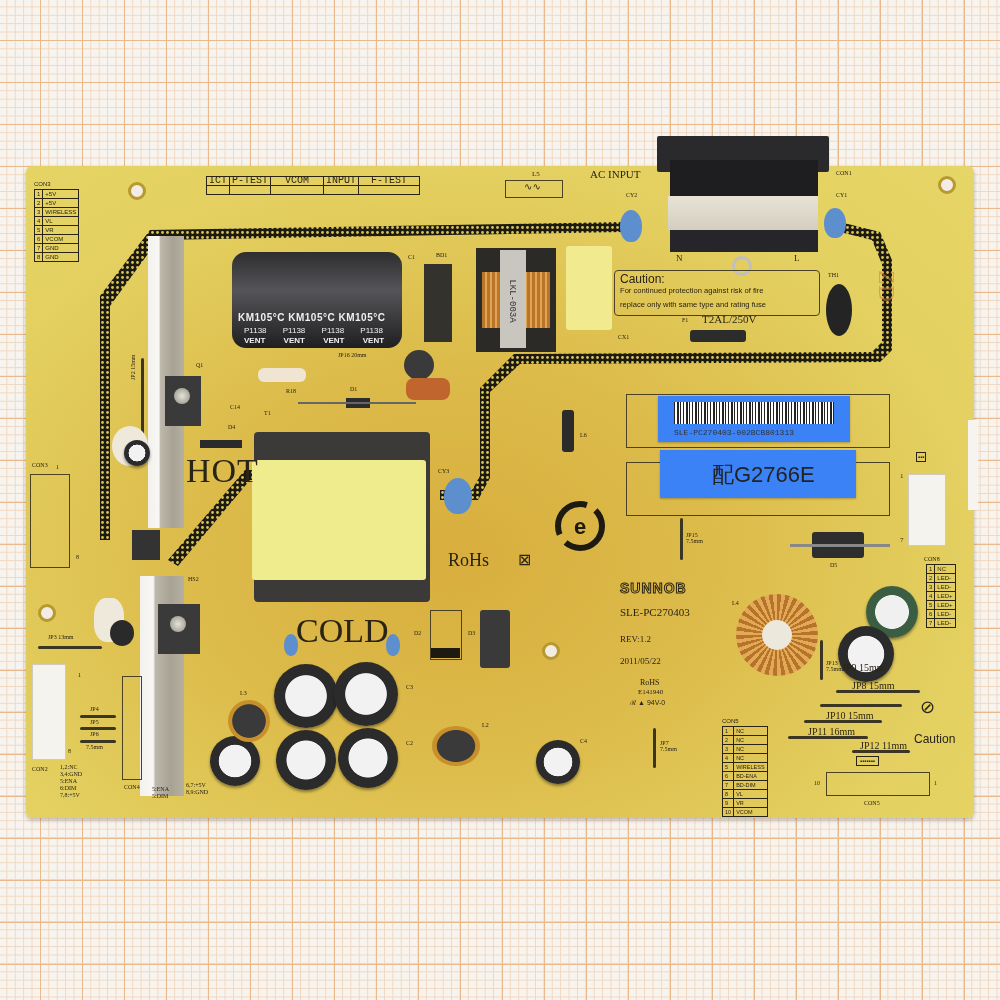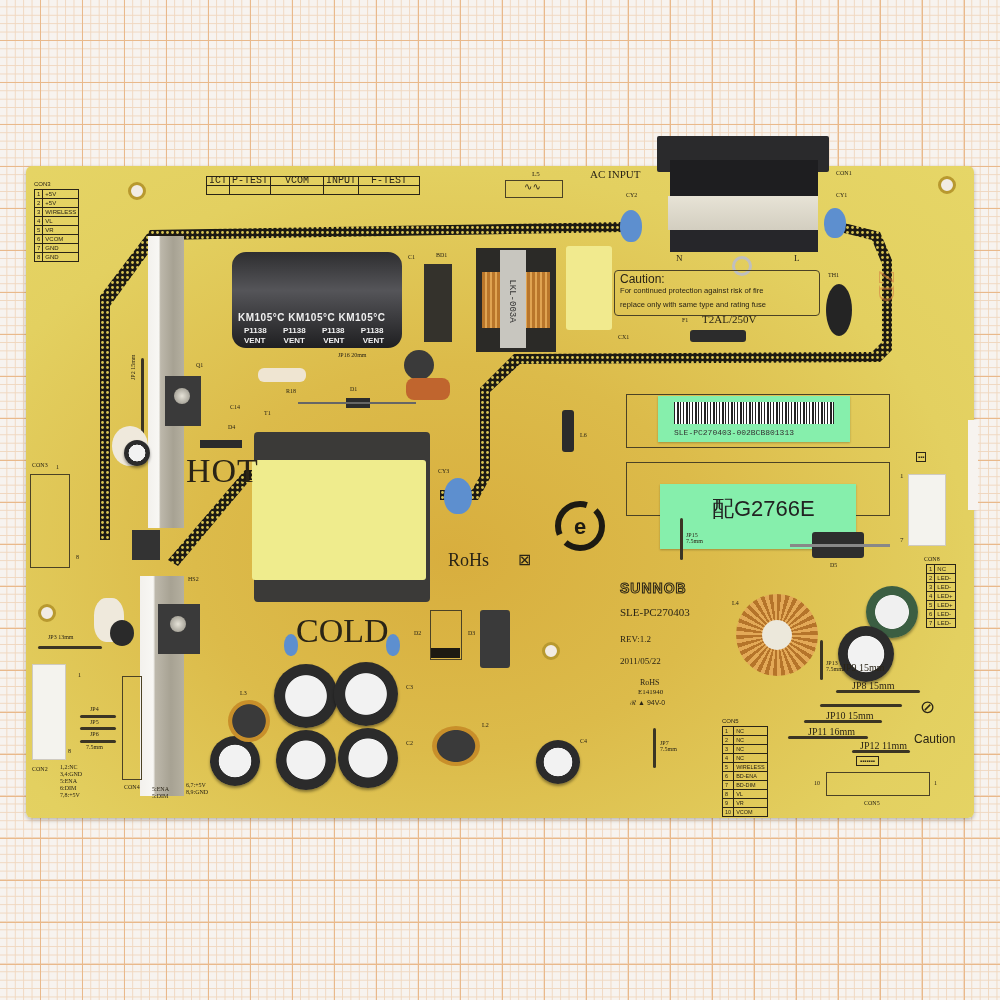--- a/index.html
+++ b/index.html
@@ -24,21 +24,21 @@
   .hole{position:absolute;width:18px;height:18px;border-radius:50%;border:3px solid #b8992f;
     background:#f2ece4;box-sizing:border-box;}
   table.silktab{border-collapse:collapse;position:absolute;font-size:6px;color:#2a2416;}
   table.silktab td{border:1px solid #2a2416;padding:0 2px;height:8px;line-height:8px;}
   .testtab td{font-size:10px;height:14px;line-height:14px;padding:0 6px;font-family:"Liberation Mono",monospace;}
   .heatsink{position:absolute;background:linear-gradient(90deg,#f3f1ed 0%,#f8f7f4 30%,#bdb8ab 35%,#a7a293 70%,#b5b0a0 100%);}
   .cap{position:absolute;border-radius:50%;
     background:radial-gradient(circle at 50% 50%, #f2f2f2 0 45%, #2b2b2b 47% 100%);
     box-shadow:0 2px 3px rgba(0,0,0,.4);}
   .ycap{position:absolute;background:#5d8fcf;border-radius:50% 50% 45% 45%;}
-  .label{position:absolute;background:#86efac;box-shadow:0 1px 2px rgba(0,0,0,.25);}
+  .label{position:absolute;background:#3b82f6;box-shadow:0 1px 2px rgba(0,0,0,.25);}
   .box{position:absolute;border:1.5px solid #4b4225;}
   .jumper{position:absolute;height:3px;background:#3b3524;border-radius:2px;}
   .vjumper{position:absolute;width:3px;background:#3b3524;border-radius:2px;}
   .jtxt{font-size:10px;text-align:right;}
   .orange{color:#d27b3f;}
 </style>
 </head>
 <body>
 
 <div class="board"></div>
@@ -151,21 +151,21 @@
 <div class="abs" style="left:174px;top:388px;width:16px;height:16px;border-radius:50%;background:radial-gradient(#e6e3d8,#8f8c82)"></div>
 <div class="silk serif" style="left:196px;top:362px;font-size:6px">Q1</div>
 <div class="vjumper" style="left:141px;top:358px;height:76px"></div>
 <div class="silk serif" style="left:130px;top:380px;font-size:6px;transform:rotate(-90deg);transform-origin:left top">JP2  15mm</div>
 <div class="silk serif" style="left:230px;top:404px;font-size:6px">C14</div>
 
 <div class="abs" style="left:232px;top:252px;width:170px;height:96px;background:linear-gradient(#2e2e30,#555559 40%,#1f1f21);border-radius:14px"></div>
 <div class="silk" style="left:238px;top:312px;font-size:10px;color:#f0f0f0;font-weight:bold;letter-spacing:.5px">
   <span>KM105°C</span>&nbsp;<span>KM105°C</span>&nbsp;<span>KM105°C</span>
 </div>
-<div class="silk" style="left:244px;top:326px;font-size:8px;color:#f0f0f0;font-weight:bold;word-spacing:14px">
+<div class="silk" style="left:244px;top:326px;font-size:8px;color:#f0f0f0;font-weight:normal;word-spacing:14px">
   <span>P1138</span>
   <span>P1138</span>
   <span>P1138</span>
   <span>P1138</span>
 </div>
 <div class="silk" style="left:244px;top:336px;font-size:8px;color:#f0f0f0;font-weight:bold;word-spacing:16px">
   <span>VENT</span>
   <span>VENT</span>
   <span>VENT</span>
   <span>VENT</span>
@@ -245,21 +245,21 @@
 <div class="silk serif" style="left:640px;top:678px;font-size:8px">RoHS</div>
 <div class="silk serif" style="left:638px;top:688px;font-size:7px">E141940</div>
 <div class="silk" style="left:630px;top:698px;font-size:7px"><span>ℛ ▲</span> <span>94V-0</span></div>
 
 <div class="box" style="left:626px;top:394px;width:262px;height:52px"></div>
 <div class="label" style="left:658px;top:396px;width:192px;height:46px">
   <div class="abs" style="left:16px;top:6px;width:160px;height:22px;background:repeating-linear-gradient(90deg,#222 0 1px,#fff 1px 3px,#222 3px 5px,#fff 5px 6px,#222 6px 7px,#fff 7px 9px)"></div>
   <div class="silk mono" style="left:16px;top:32px;font-size:8px;color:#333">SLE-PC270403-002BCB801313</div>
 </div>
 <div class="box" style="left:626px;top:462px;width:262px;height:52px"></div>
-<div class="label" style="left:660px;top:484px;width:196px;height:65px">
+<div class="label" style="left:660px;top:450px;width:196px;height:48px">
   <div class="silk" style="left:52px;top:10px;font-size:22px;color:#222">配G2766E</div>
 </div>
 <div class="vjumper" style="left:680px;top:518px;height:42px"></div>
 <div class="silk serif" style="left:686px;top:532px;font-size:6px"><span>JP15</span><br><span>7.5mm</span></div>
 
 <div class="abs" style="left:812px;top:532px;width:52px;height:26px;background:#2e2e2e;border-radius:3px"></div>
 <div class="abs" style="left:790px;top:544px;width:100px;height:3px;background:#888"></div>
 <div class="silk serif" style="left:830px;top:562px;font-size:6px">D5</div>
 
 <div class="silk" style="left:916px;top:452px;font-size:6px;border:1px solid #2a2416;padding:1px">▪▪▪</div>

